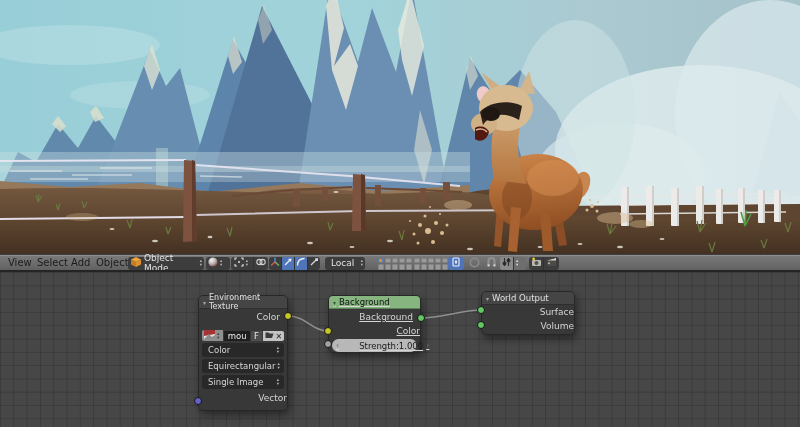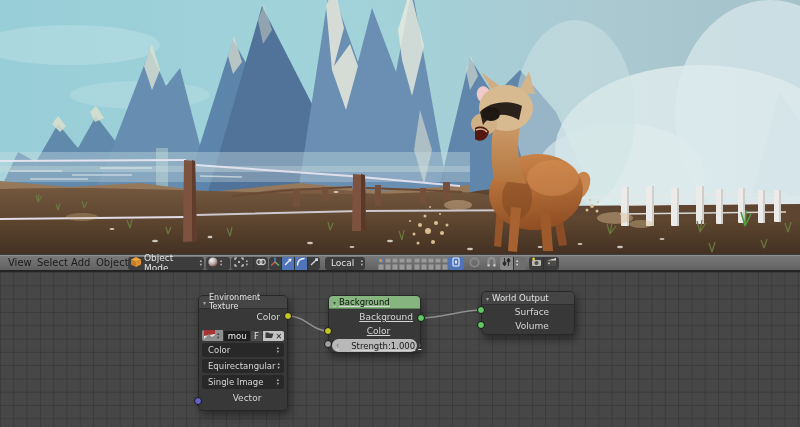--- a/index.html
+++ b/index.html
@@ -45,21 +45,21 @@
   .wires { position:absolute; left:0; top:0; width:800px; height:157px; }
 
   .node { position:absolute; background:rgba(56,56,56,0.97); border:1px solid #272727;
           border-radius:5px; box-shadow:2px 4px 9px rgba(0,0,0,0.45); font-size:9px; color:#d5d5d5; }
   .node-header { height:13px; display:flex; align-items:center; padding-left:4px;
                  border-radius:4px 4px 0 0; font-size:8.5px; }
   .node-header .tri { font-size:6px; margin-right:3px; opacity:0.6; }
   .hdr-gray { background:#454545; color:#e0e0e0; border-bottom:1px solid #2e2e2e; }
   .hdr-green { background:#86b580; color:#111; border-bottom:1px solid #5d8459; }
   .row-out { text-align:right; padding-right:7px; line-height:16px; height:16px; }
-  .row-in  { text-align:center; padding-left:8px; line-height:14px; height:14px; }
+  .row-in  { text-align:right; padding-left:8px; line-height:14px; height:14px; }
 
   .imgrow { display:flex; gap:1px; margin:1px 3px 1px 3px; height:15px;align-items:flex-end; }
   .thumb-btn { width:22px; background:#8f8f8f; border-radius:2px 0 0 2px;
                display:flex; align-items:center; justify-content:center; }
   .name-field { width:27px; background:#1f1f1f; color:#ececec; font-size:8.5px;
                 display:flex; align-items:center; justify-content:center; }
   .f-btn { width:11px; background:#4c4c4c; color:#e5e5e5; font-size:8.5px;
            display:flex; align-items:center; justify-content:center; }
   .openx-btn { width:22px; background:#c3c3c3; color:#2c2c2c; border-radius:0 2px 2px 0;
                display:flex; align-items:center; justify-content:center; gap:2px; font-size:8px; }
@@ -504,21 +504,21 @@
 
     <div class="node" style="left:328px; top:23px; width:93px; height:58px;text-decoration:underline;">
       <div class="node-header hdr-green">
         <span class="tri">▾</span>
         <span>Background</span>
       </div>
       <div class="row-out">Background</div>
       <div class="row-in" style="height:12px; line-height:12px;">Color</div>
       <div class="slider">
         <span class="arrow">‹</span>
-        <span style="margin-left:12px">Strength:</span>
+        <span style="margin-left:20px">Strength:</span>
         <span class="grow"></span>
         <span>1.000</span>
         <span class="arrow" style="margin-left:3px">›</span>
       </div>
     </div>
 
     <div class="node" style="left:481px; top:19px; width:94px; height:44px;">
       <div class="node-header hdr-gray">
         <span class="tri">▾</span>
         <span>World Output</span>

